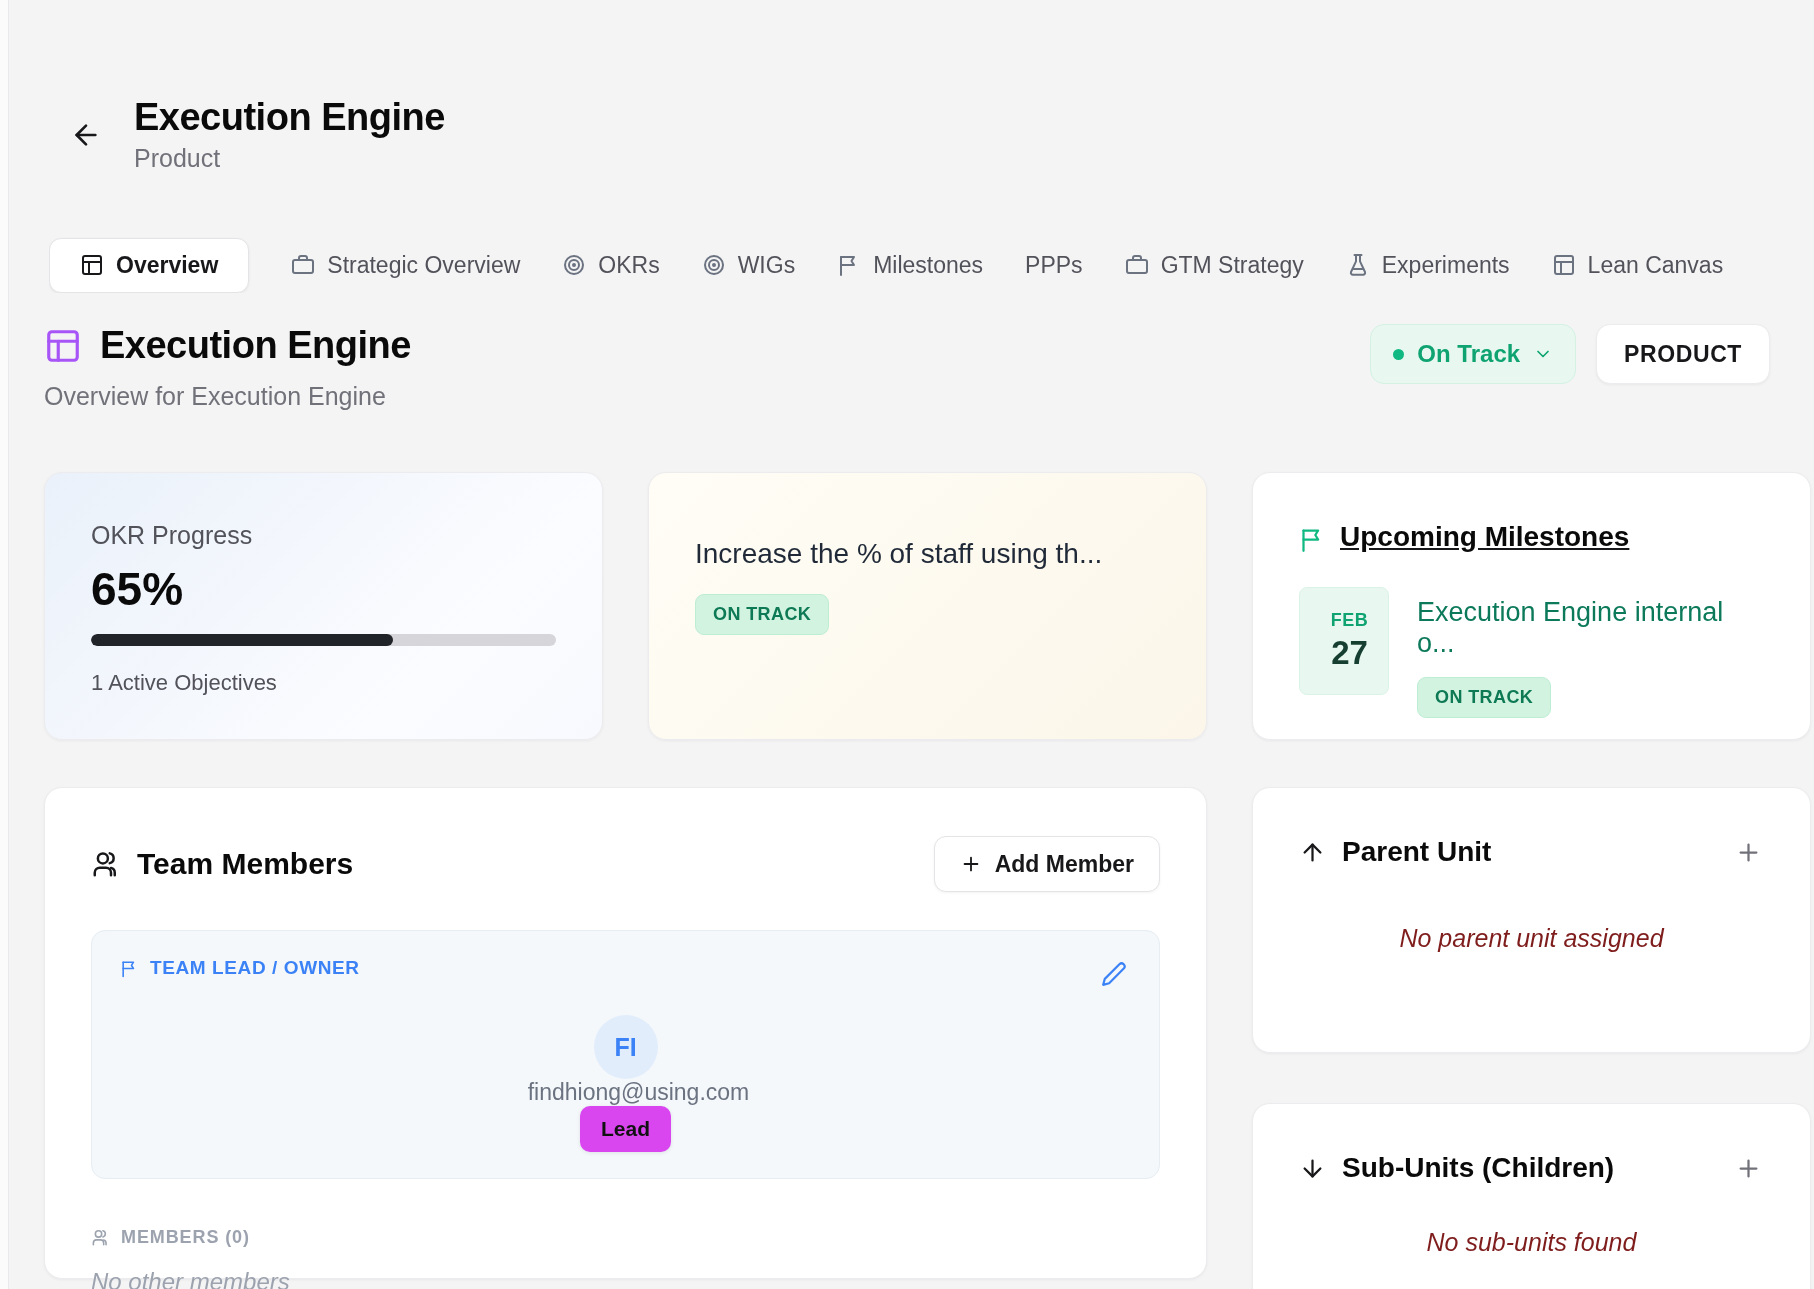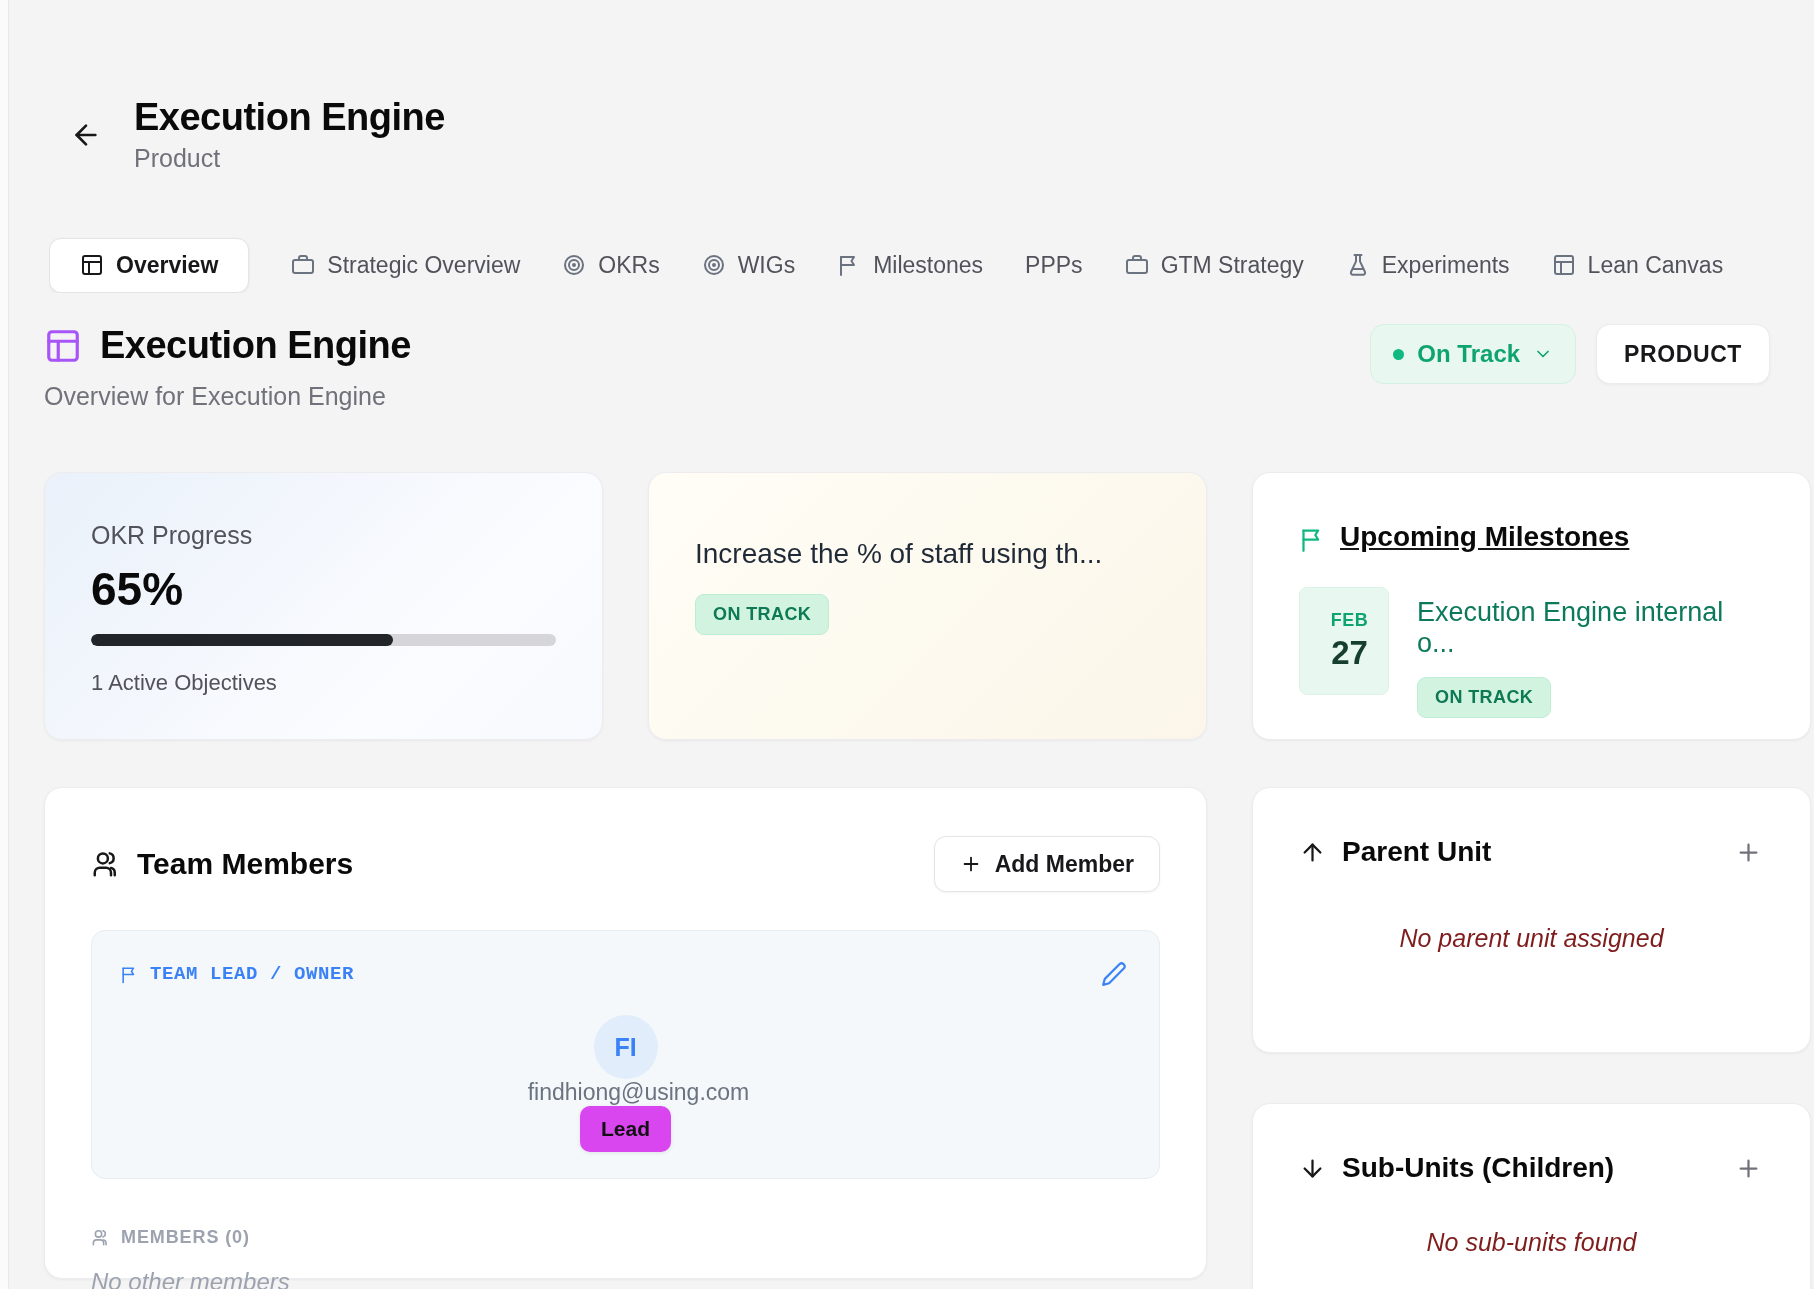--- a/index.html
+++ b/index.html
@@ -112,21 +112,21 @@
   .add-member-btn {
     display:inline-flex; align-items:center; gap:13px; height:56px; padding:0 25px;
     background:#fff; border:1px solid #e4e4e7; border-radius:12px;
     box-shadow:0 1px 3px rgba(0,0,0,0.05); cursor:pointer;
     font-family:inherit; font-size:23px; font-weight:600; color:#18181b;
   }
   .lead-box {
     margin-top:38px; background:#f4f8fb; border:1px solid #e6edf3; border-radius:14px;
     padding:26px 28px;
   }
-  .lead-top { display:flex; align-items:center; justify-content:space-between;font-family:Liberation Mono, monospace; }
+  .lead-top { display:flex; align-items:flex-start; justify-content:space-between; }
   .lead-label { display:flex; align-items:center; gap:11px; color:#3b82f6; font-weight:700; font-size:19px; letter-spacing:0.6px; }
   .edit-btn { background:none; border:none; cursor:pointer; color:#3b82f6; padding:4px; }
   .lead-row { display:flex; align-items:center; margin-top:24px;flex-direction:column; }
   .avatar {
     width:64px; height:64px; border-radius:50%; background:#e2edfc; color:#3b82f6;
     font-size:25px; font-weight:600; display:flex; align-items:center; justify-content:center; flex:0 0 auto;
   }
   .lead-email { margin-left:26px; font-size:23px; color:#6b7280; flex:1; }
   .lead-badge {
     background:#d946ef; border-radius:10px; padding:11px 21px;

